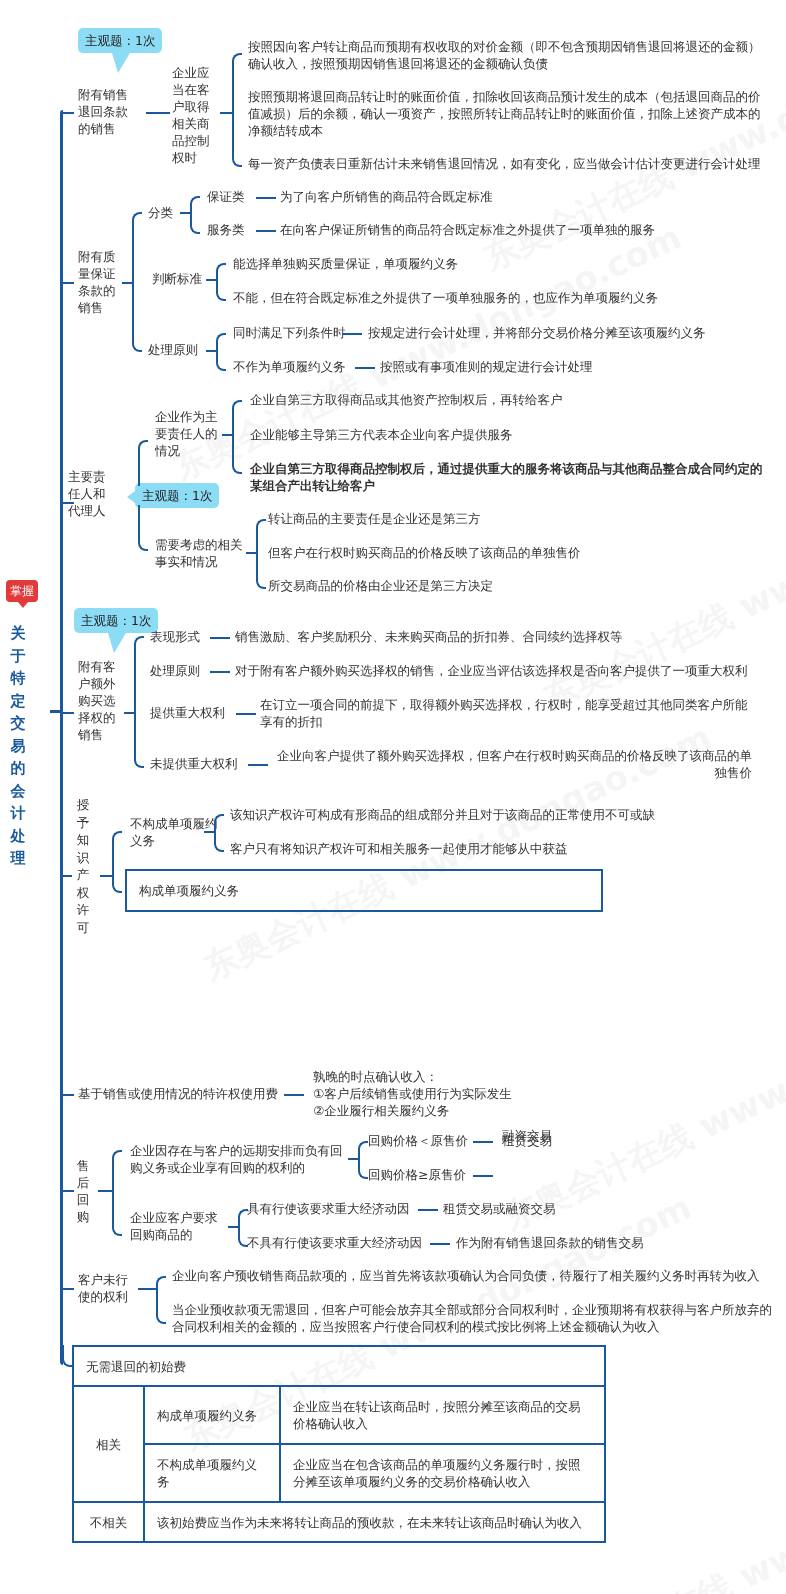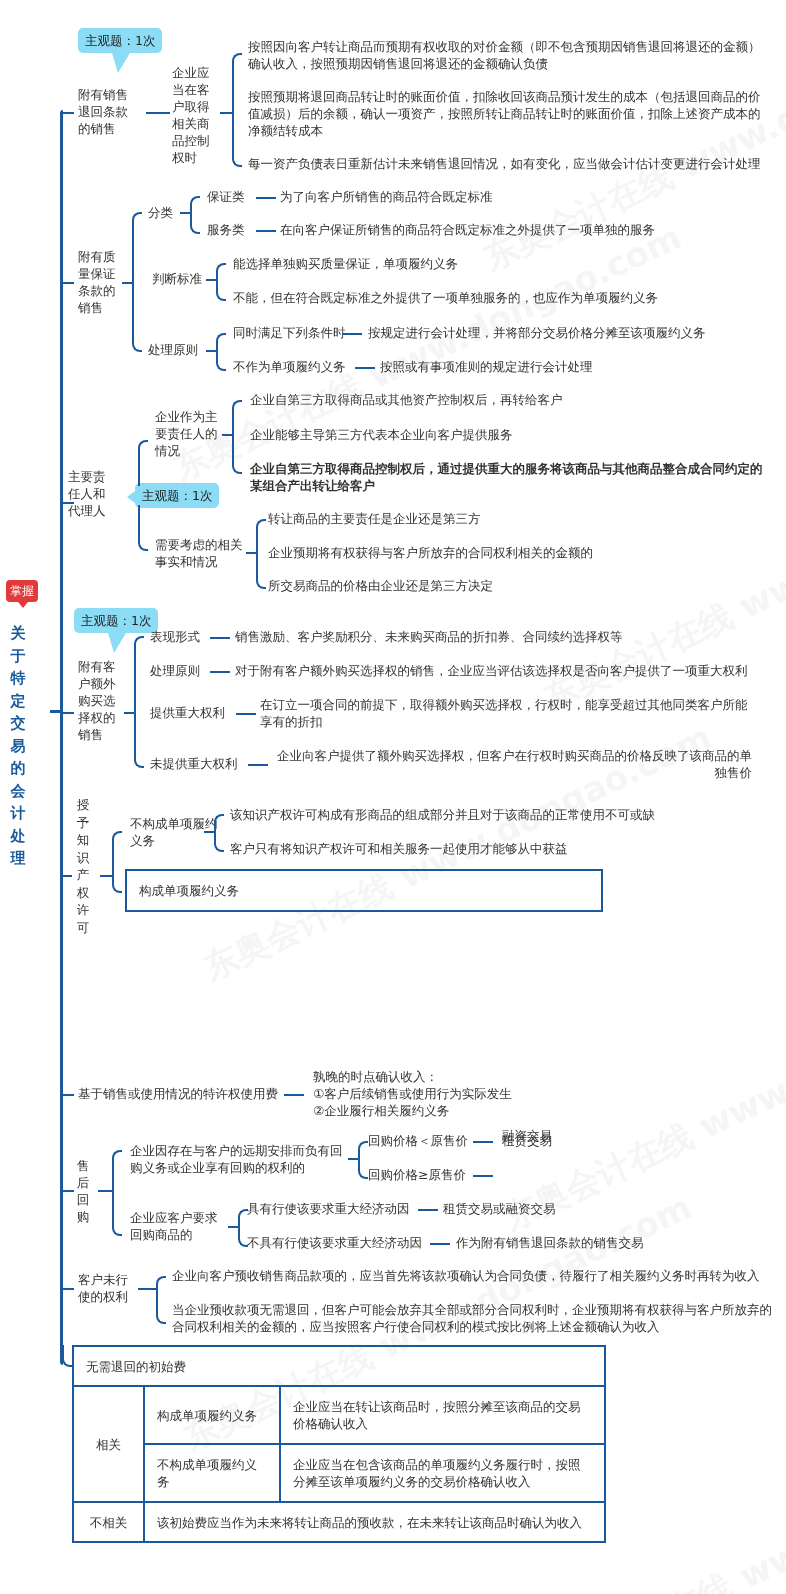--- a/index.html
+++ b/index.html
@@ -92,21 +92,21 @@
 <div class="ln" style="left:222px;top:434px;width:10px;height:2px;"></div>
 <div class="br" style="left:232px;top:400px;height:70px;"></div>
 <div class="t" style="left:250px;top:391px;">企业自第三方取得商品或其他资产控制权后，再转给客户</div>
 <div class="t" style="left:250px;top:426px;">企业能够主导第三方代表本企业向客户提供服务</div>
 <div class="t w" style="left:250px;top:460px;width:515px;font-weight:bold;">企业自第三方取得商品控制权后，通过提供重大的服务将该商品与其他商品整合成合同约定的某组合产出转让给客户</div>
 
 <div class="t w" style="left:155px;top:536px;width:92px;">需要考虑的相关事实和情况</div>
 <div class="ln" style="left:246px;top:552px;width:10px;height:2px;"></div>
 <div class="br" style="left:256px;top:519px;height:66px;"></div>
 <div class="t" style="left:268px;top:510px;">转让商品的主要责任是企业还是第三方</div>
-<div class="t" style="left:268px;top:544px;">企业预期将有权获得与客户所放弃的合同权利相关的金额的</div>
+<div class="t" style="left:268px;top:544px;">但客户在行权时购买商品的价格反映了该商品的单独售价</div>
 <div class="t" style="left:268px;top:577px;">所交易商品的价格由企业还是第三方决定</div>
 
 <div class="callout down" style="left:74px;top:608px;">主观题：1次</div>
 <div class="ln" style="left:62px;top:712px;width:12px;height:2px;"></div>
 <div class="t w" style="left:78px;top:658px;width:44px;">附有客户额外购买选择权的销售</div>
 <div class="ln" style="left:124px;top:712px;width:10px;height:2px;"></div>
 <div class="br" style="left:134px;top:636px;height:128px;"></div>
 <div class="t" style="left:150px;top:628px;">表现形式</div>
 <div class="ln" style="left:210px;top:637px;width:20px;height:2px;"></div>
 <div class="t" style="left:235px;top:628px;">销售激励、客户奖励积分、未来购买商品的折扣券、合同续约选择权等</div>

